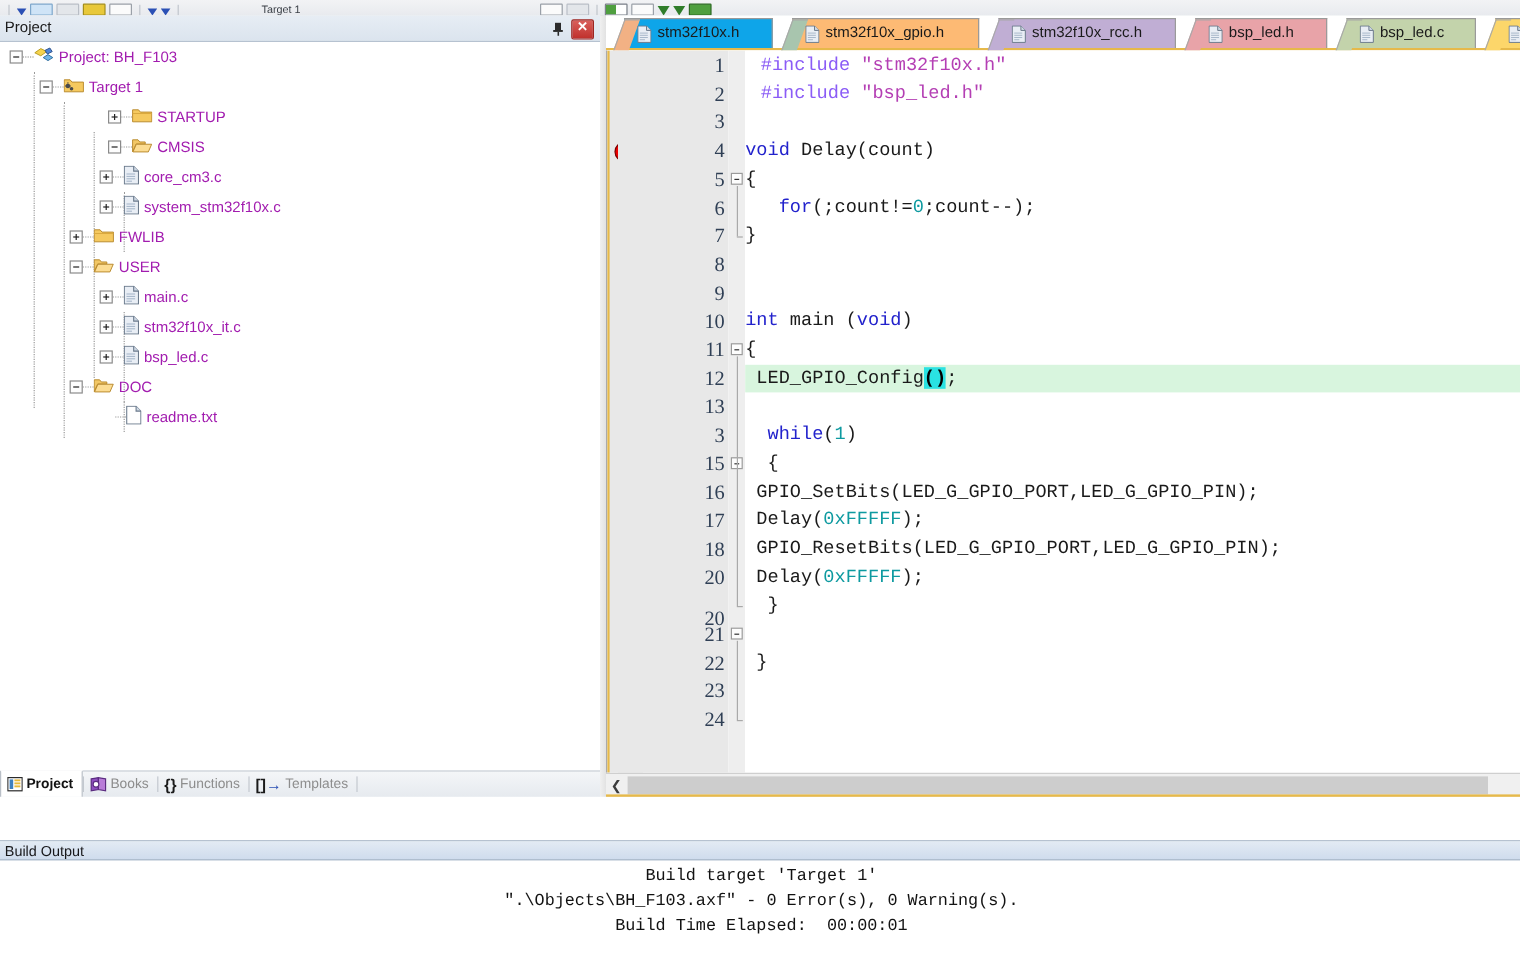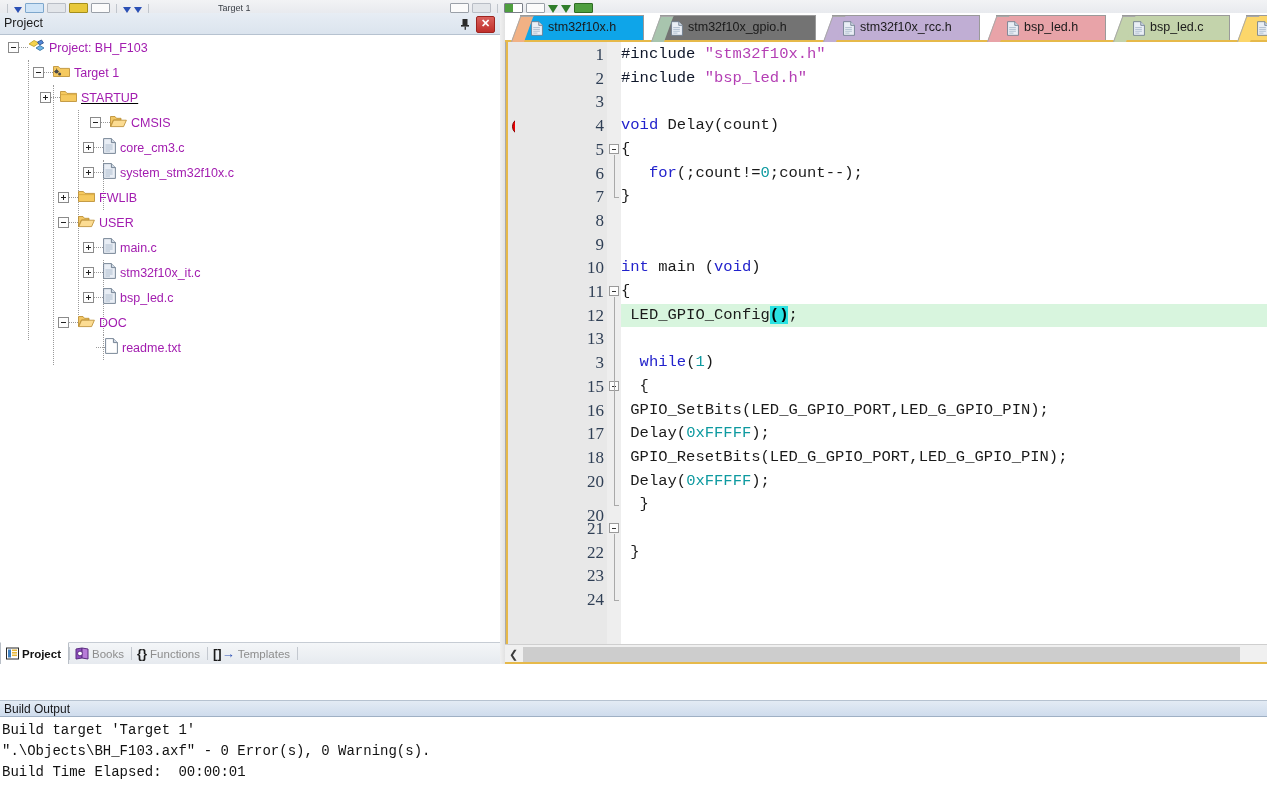--- a/index.html
+++ b/index.html
@@ -163,21 +163,21 @@
   .ln {
     position: absolute; right: 3px; height: 23.7px; line-height: 23.7px;
     font-family: "Liberation Serif", serif; font-size: 17px; color: #2f3f55;
   }
   .cl {
     position: absolute; left: 0; right: 0; height: 23.7px; line-height: 23.7px;
     font-family: "Liberation Mono", monospace; font-size: 15.5px;
     white-space: pre; color: #1a1a1a;
   }
   .k   { color: #2222cc; }          
-  .pp  { color: #0f172a; }          
+  .pp  { color: #8b5cf6; padding-left: 13px; }          
   .str { color: #b43fb4; }          
   .num { color: #0e9aa0; }          
   .id  { color: #1a1a1a; }
   .hl-line { background: #d8f5de; }
   .hl-brk  { background: #2ae2e2; color:#000; font-weight: bold; }
   .bp-dot {
     position: absolute; left: 10px; width: 15px; height: 15px;
     border-radius: 50%; background: #ee0000; border: 1px solid #7a0000;
   }
   .foldbox {
@@ -219,21 +219,21 @@
   }
   .build-header .btitle {
     position: absolute; left: 4px; top: 1px; font-size: 12px; color: #17171a;
   }
   .build-body {
     position: absolute; left: 0; top: 18px; width: 1267px; height: 88px;
     background: #ffffff; padding: 2px 0 0 2px; box-sizing: border-box;
   }
   .bline {
     font-family: "Liberation Mono", monospace; font-size: 14px;
-    color: #121212; line-height: 21px; white-space: pre;
+    color: #121212; line-height: 21px; white-space: pre; text-align: center;
   }
   .proj-divider {
     position:absolute; left:500px; top:13px; width:5px; height:651px;
     background: linear-gradient(to right,#f0f0f0,#e2e2e2);
   }
 </style>
 </head>
 <body>
 
 <div id="app">
@@ -308,21 +308,21 @@
                   <circle cx="6.6" cy="10" r="1.5"></circle>
                 </g>
                 <g stroke="#4a4a4a" stroke-width="0.9">
                   <path d="M3.6 4.6 V5.8"></path>
                   <path d="M1.2 7.6 H2"></path>
                   <path d="M5.3 7.6 H6.1"></path>
                 </g>
               </svg></span>
             <span class="lbl">Target 1</span>
           </div>
-          <div class="node" style="padding-left: 40px; text-decoration: underline;">
+          <div class="node" style="padding-left: 90px;">
             <span class="expander plus"></span>
             <span class="dots"></span>
             <span class="ico"><svg width="17" height="14" viewBox="0 0 17 14">
                 <path d="M0.5 12.5 L0.5 2.5 L5.4 2.5 L7 4.4 L16.5 4.4 L16.5 12.5 Z" fill="#f5c95f" stroke="#b8892c" stroke-width="0.8"></path>
                 <path d="M0.5 5.6 L16.5 5.6" stroke="#d8a73e" stroke-width="0.8"></path>
               </svg></span>
             <span class="lbl">STARTUP</span>
           </div>
           <div class="node" style="padding-left: 90px;">
             <span class="expander"></span>
@@ -494,21 +494,21 @@
               <g stroke="#9fb0c4" stroke-width="0.8">
                 <path d="M2.4 7 H9.6"></path>
                 <path d="M2.4 9 H9.6"></path>
                 <path d="M2.4 11 H9.6"></path>
                 <path d="M2.4 13 H7"></path>
               </g>
             </svg>
           </span>
           <span class="tname" style="position: relative; z-index: 2;">stm32f10x.h</span>
         </div>
-        <div class="etab" style="left: 155px; width: 156px; background: #737373; border-top: 1px solid rgb(154, 154, 154); border-right: 1px solid rgb(154, 154, 154); z-index: 9;">
+        <div class="etab" style="left: 155px; width: 156px; background: #fdba74; border-top: 1px solid rgb(154, 154, 154); border-right: 1px solid rgb(154, 154, 154); z-index: 9;">
           <span class="tab-skew-l" style="background: rgb(168, 197, 174);"></span>
           <span style="position: relative; z-index: 2; display: flex;">
             <svg width="12" height="15" viewBox="0 0 13 16">
               <path d="M0.6 0.6 L8.4 0.6 L12.4 4.6 L12.4 15.4 L0.6 15.4 Z" fill="#e9eef5" stroke="#6b7a8c" stroke-width="0.9"></path>
               <path d="M8.4 0.6 L8.4 4.6 L12.4 4.6" fill="#cfd9e4" stroke="#6b7a8c" stroke-width="0.9"></path>
               <g stroke="#9fb0c4" stroke-width="0.8">
                 <path d="M2.4 7 H9.6"></path>
                 <path d="M2.4 9 H9.6"></path>
                 <path d="M2.4 11 H9.6"></path>
                 <path d="M2.4 13 H7"></path>

